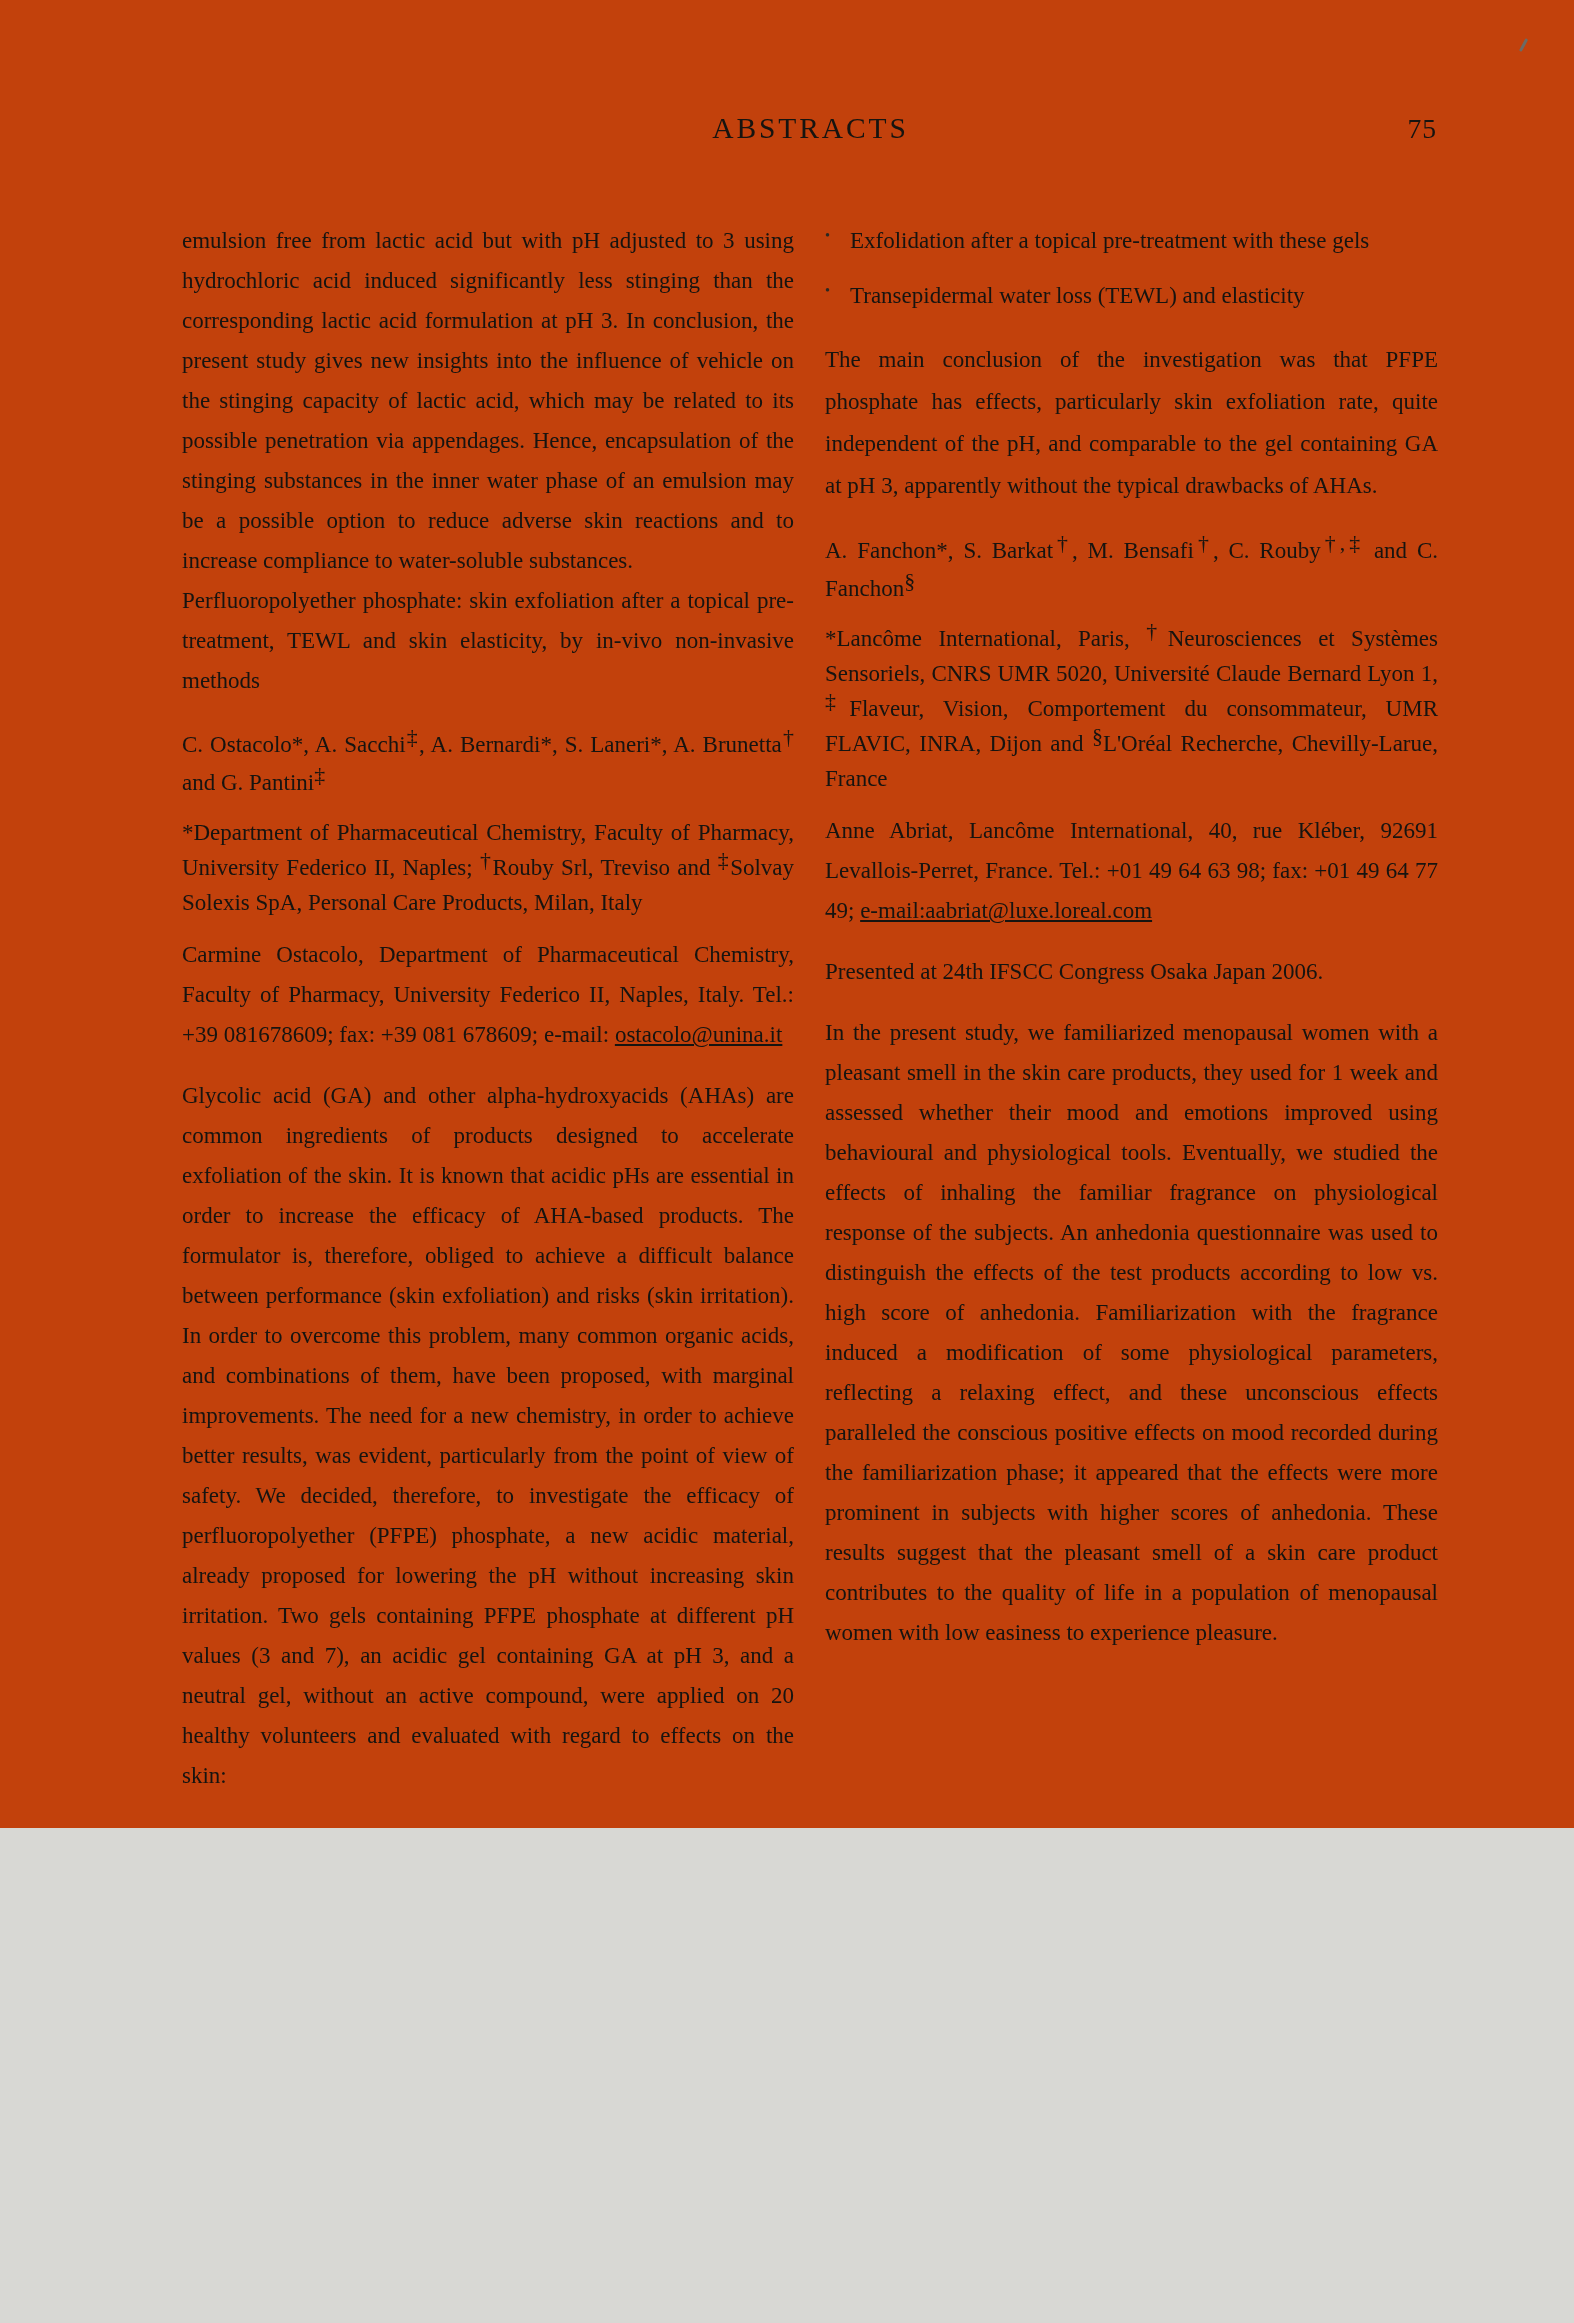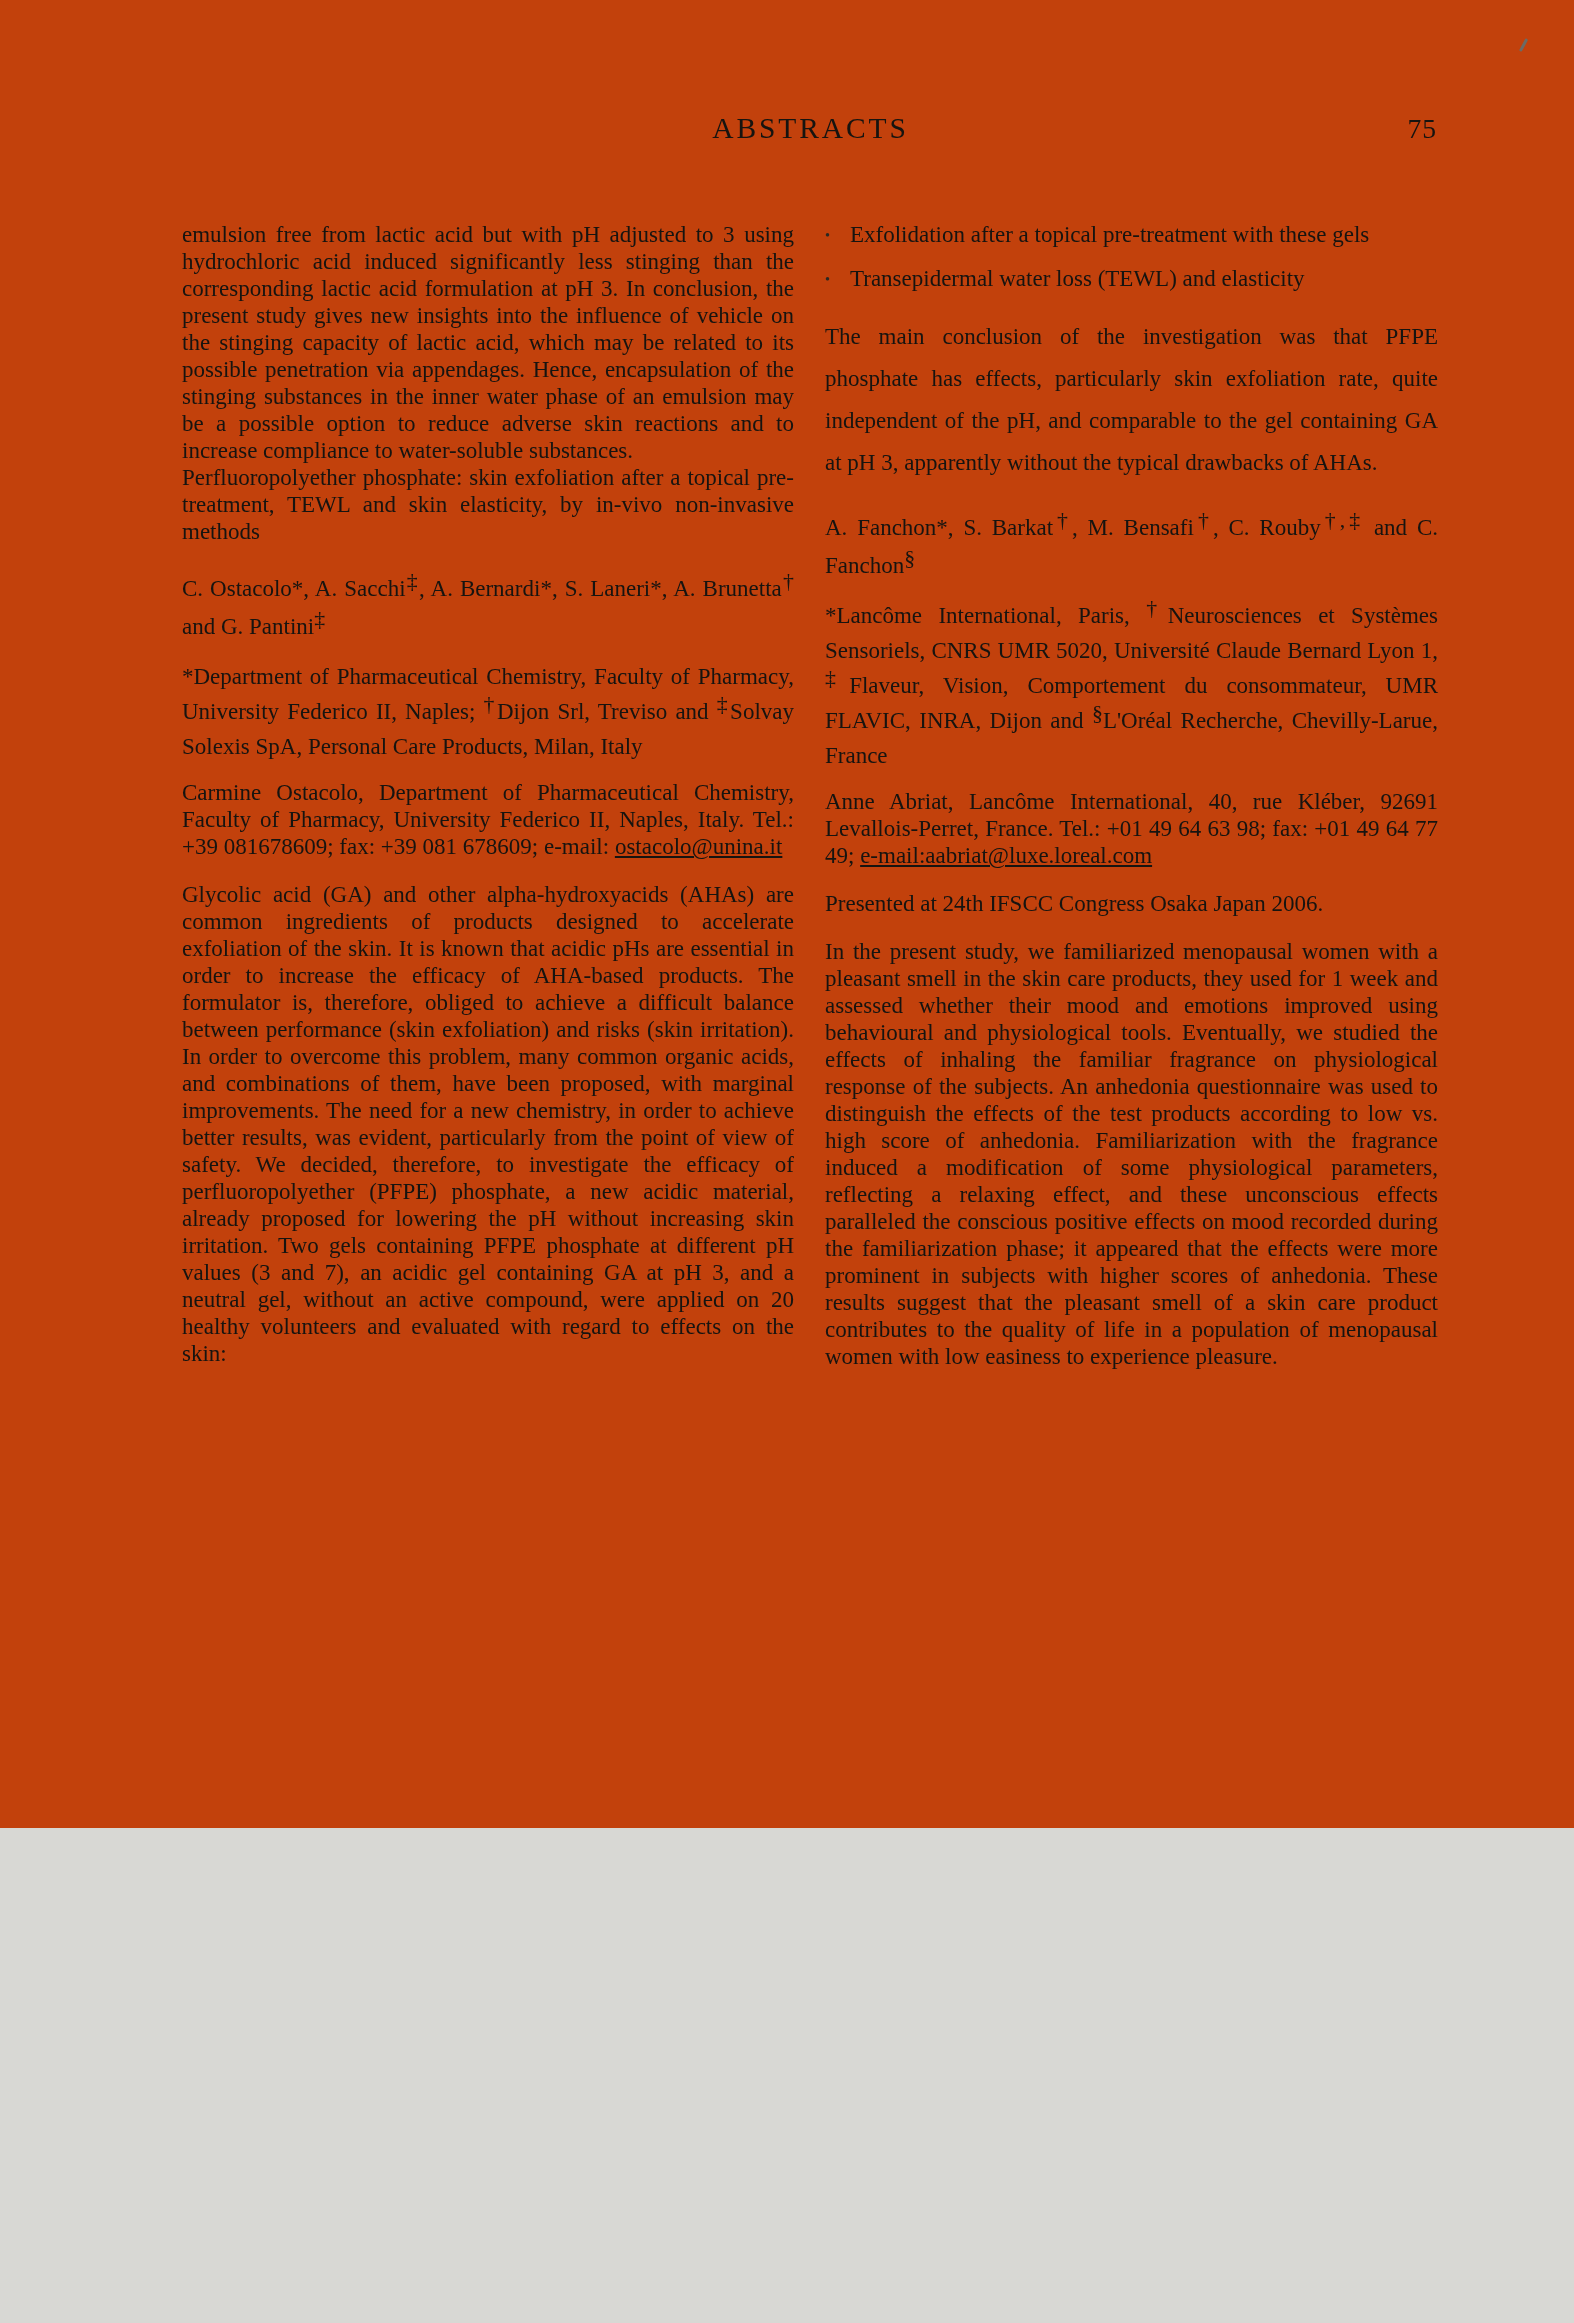--- a/index.html
+++ b/index.html
@@ -43,21 +43,21 @@
     letter-spacing: 1px;
   }
   .col {
     position: absolute;
     top: 221px;
   }
   .col-left { left: 182px; width: 612px; }
   .col-right { left: 825px; width: 613px; }
   .body-text {
     font-size: 23px;
-    line-height: 27px;
+    line-height: 40px;
     text-align: justify;
   }
   .abstract-title { }
   .authors {
     margin-top: 25px;
     line-height: 38px;
   }
   .affil {
     margin-top: 13.3px;
     line-height: 35px;
@@ -102,21 +102,21 @@
   </div>
 
   <div class="col col-left">
 
     <p class="body-text">emulsion free from lactic acid but with pH adjusted to 3 using hydrochloric acid induced significantly less stinging than the corresponding lactic acid formulation at pH 3. In conclusion, the present study gives new insights into the influence of vehicle on the stinging capacity of lactic acid, which may be related to its possible penetration via appendages. Hence, encapsulation of the stinging substances in the inner water phase of an emulsion may be a possible option to reduce adverse skin reactions and to increase compliance to water-soluble substances.</p>
 
     <p class="body-text abstract-title">Perfluoropolyether phosphate: skin exfoliation after a topical pre-treatment, TEWL and skin elasticity, by in-vivo non-invasive methods</p>
 
     <p class="body-text authors"><span>C. Ostacolo*, A. Sacchi</span><sup class="mark">‡</sup><span>, A. Bernardi*, S. Laneri*, A. Brunetta</span><sup class="mark">†</sup><span> and G. Pantini</span><sup class="mark">‡</sup></p>
 
-    <p class="body-text affil"><span>*Department of Pharmaceutical Chemistry, Faculty of Pharmacy, University Federico II, Naples; </span><sup class="mark">†</sup><span>Dijon Srl, Treviso and </span><sup class="mark">‡</sup><span>Solvay Solexis SpA, Personal Care Products, Milan, Italy</span></p>
+    <p class="body-text affil"><span>*Department of Pharmaceutical Chemistry, Faculty of Pharmacy, University Federico II, Naples; </span><sup class="mark">†</sup><span>Rouby Srl, Treviso and </span><sup class="mark">‡</sup><span>Solvay Solexis SpA, Personal Care Products, Milan, Italy</span></p>
 
     <p class="body-text corresp"><span>Carmine Ostacolo, Department of Pharmaceutical Chemistry, Faculty of Pharmacy, University Federico II, Naples, Italy. Tel.: +39 081678609; fax: +39 081 678609; e-mail: </span><span class="email">ostacolo@unina.it</span></p>
 
     <p class="body-text abstract-body">Glycolic acid (GA) and other alpha-hydroxyacids (AHAs) are common ingredients of products designed to accelerate exfoliation of the skin. It is known that acidic pHs are essential in order to increase the efficacy of AHA-based products. The formulator is, therefore, obliged to achieve a difficult balance between performance (skin exfoliation) and risks (skin irritation). In order to overcome this problem, many common organic acids, and combinations of them, have been proposed, with marginal improvements. The need for a new chemistry, in order to achieve better results, was evident, particularly from the point of view of safety. We decided, therefore, to investigate the efficacy of perfluoropolyether (PFPE) phosphate, a new acidic material, already proposed for lowering the pH without increasing skin irritation. Two gels containing PFPE phosphate at different pH values (3 and 7), an acidic gel containing GA at pH 3, and a neutral gel, without an active compound, were applied on 20 healthy volunteers and evaluated with regard to effects on the skin:</p>
 
   </div>
 
   <div class="col col-right">
 
     <div>

